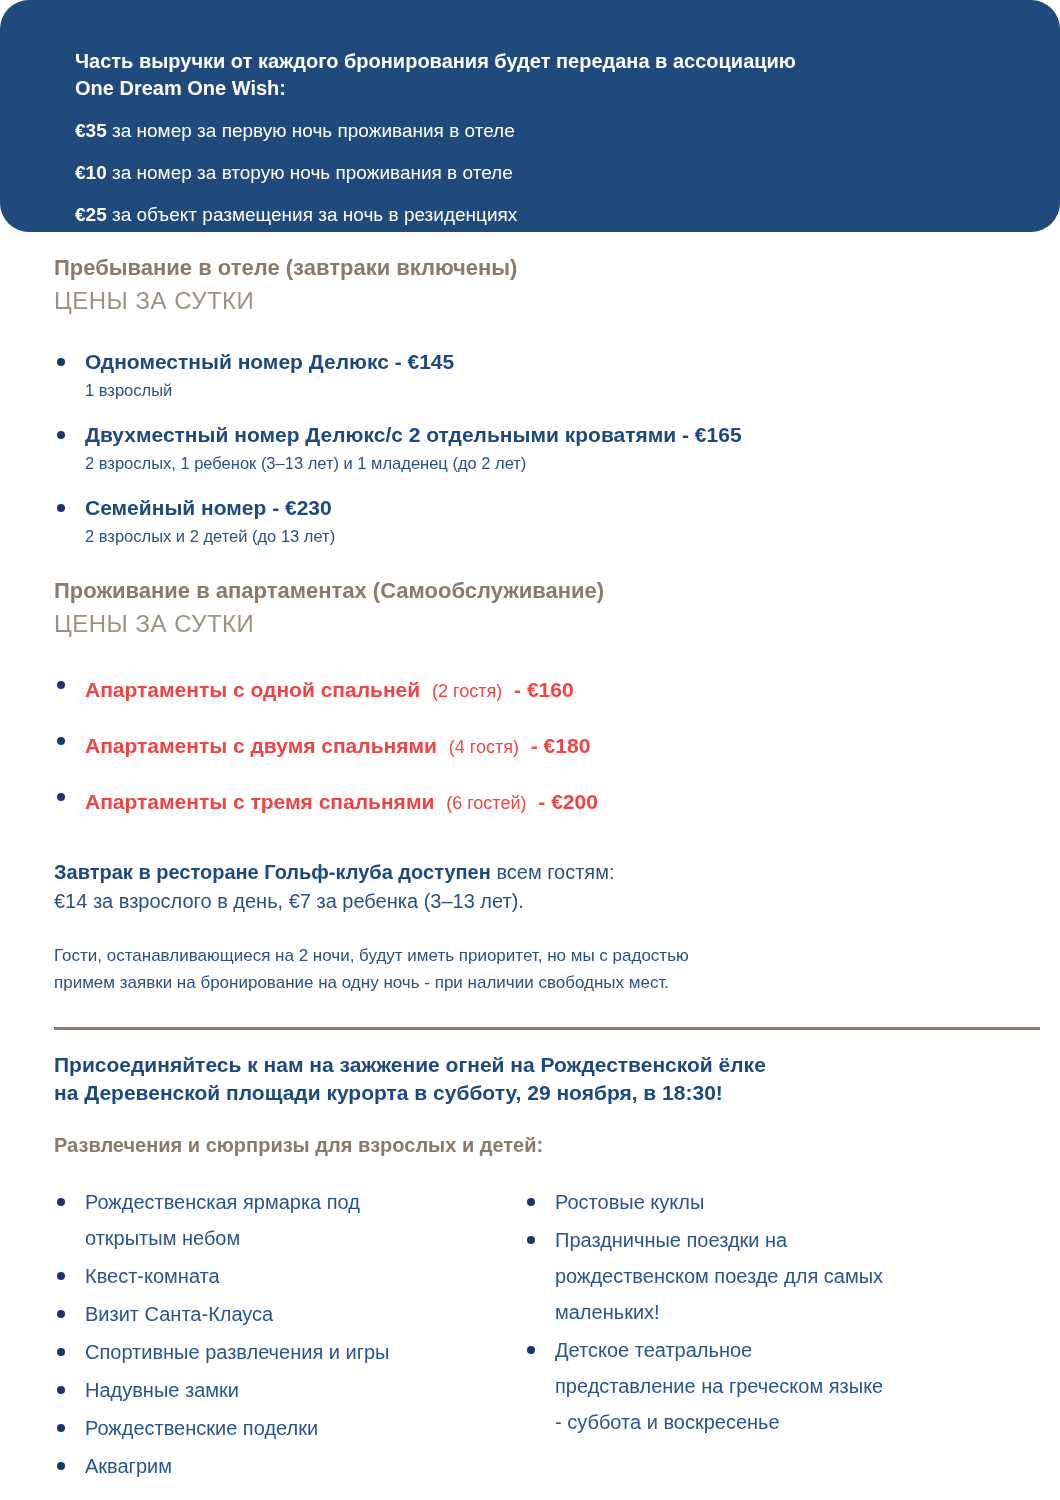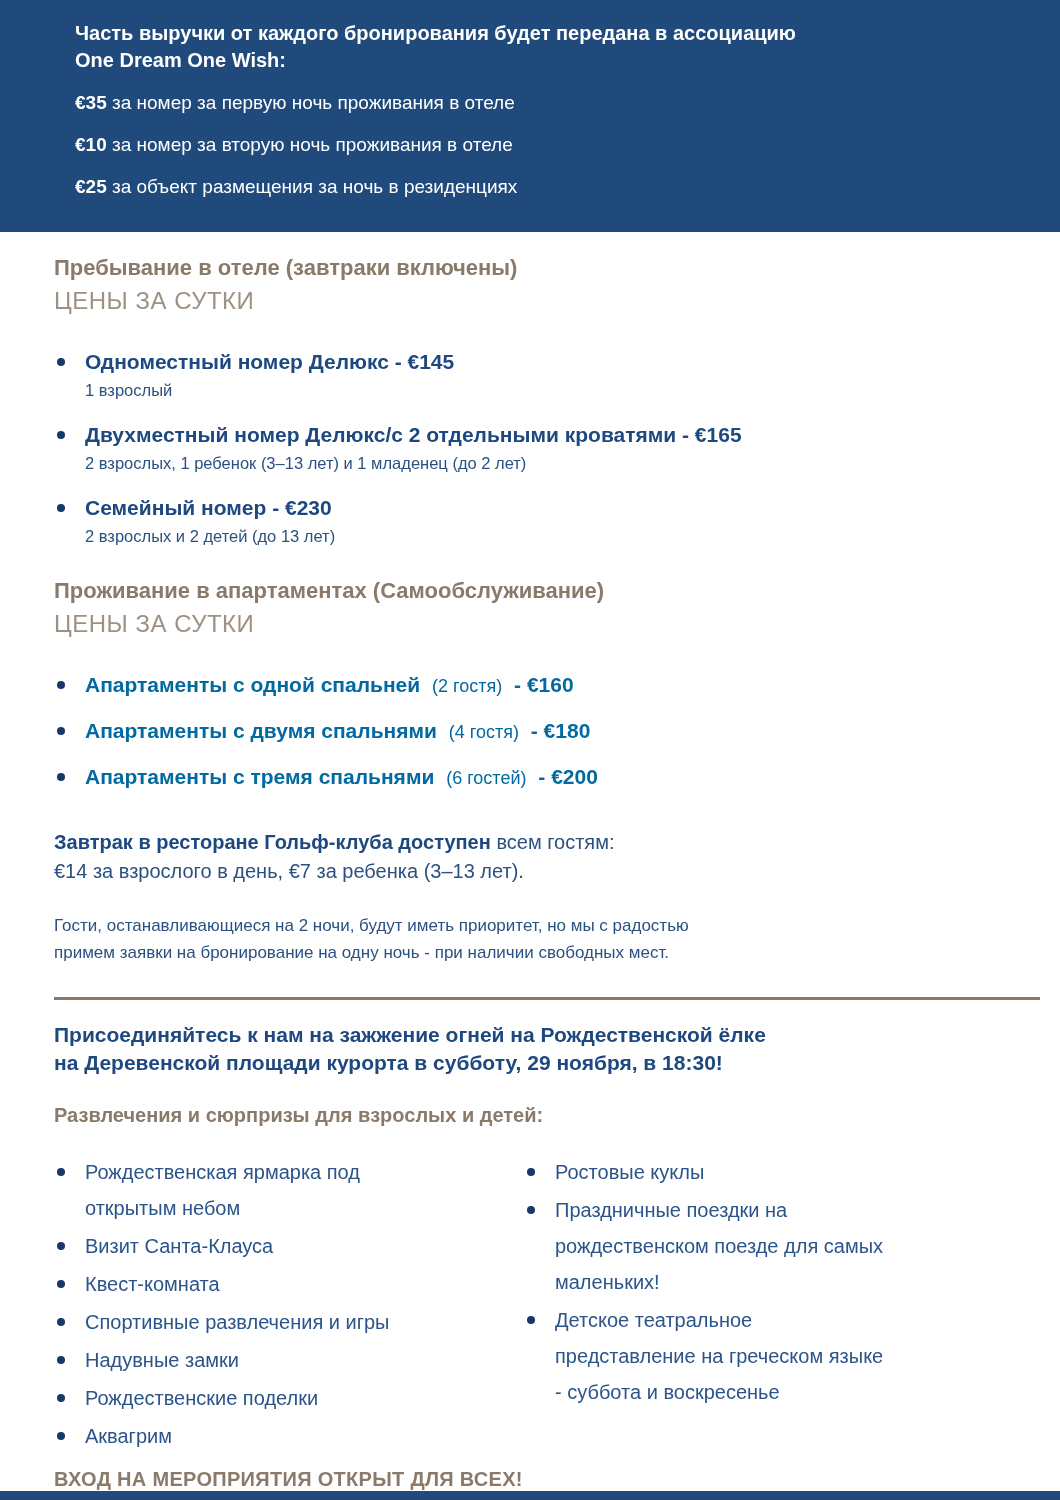--- a/index.html
+++ b/index.html
@@ -9,23 +9,24 @@
     display: flex; flex-direction: column;
     background: #ffffff;
     font-family: "Liberation Sans", sans-serif;
     overflow: hidden;
   }
 
   
   .banner {
     background: #1f4a7b;
     height: 232px;
-    padding: 20px 75px 0 75px;
+    padding: 48px 75px 0 75px;
     color: #ffffff;
     flex: 0 0 auto;
+    border-radius: 29px;
   }
   .banner-heading { font-size: 20px; line-height: 27px; font-weight: 700; }
   .banner-heading span { display: block; }
   .donations { margin-top: 17px; }
   .donation-line { font-size: 19px; line-height: 23px; margin-bottom: 19px; }
   .donation-amount { font-weight: 700; }
 
   
   .content { flex: 1 1 auto; padding: 22px 20px 0 54px; }
 
@@ -39,21 +40,21 @@
     flex: 0 0 auto;
     width: 8px; height: 8px; border-radius: 50%;
     background: #16386b; margin: 9px 20px 0 3px;
   }
   .item-title { font-size: 21px; line-height: 26px; font-weight: 700; color: #1d4880; }
   .item-sub { font-size: 16.5px; line-height: 22px; color: #2a5180; margin-top: 4px; }
 
   .apartments-title { margin-top: 30px; }
   .apt-list { margin-top: 35px; }
   .apt-list li { display: flex; margin-bottom: 19px; }
-  .apt-line { font-size: 21px; line-height: 26px; color: #0369a1; }
+  .apt-line { font-size: 21px; line-height: 36px; color: #ef4444; }
   .apt-name, .apt-price { font-weight: 700; }
   .apt-guests { font-weight: 400; font-size: 18px; margin: 0 6px; }
 
   .breakfast { margin-top: 37px; font-size: 20px; line-height: 29px; color: #2a5180; }
   .breakfast-bold { font-weight: 700; color: #1d4880; }
 
   .note { margin-top: 26px; font-size: 17px; line-height: 27px; color: #2a5180; }
   .note span { display: block; }
 
   .divider { border: none; border-top: 3px solid #8a7a69; margin-top: 31px; }
@@ -186,25 +187,25 @@
     <p class="event-sub">Развлечения и сюрпризы для взрослых и детей:</p>
 
     <div class="columns">
       <ul class="activity-list col-left">
         <li>
           <span class="dot"></span>
           <span class="act-text">Рождественская ярмарка под открытым небом</span>
         </li>
         <li>
           <span class="dot"></span>
+          <span class="act-text">Квест-комната</span>
+        </li>
+        <li>
+          <span class="dot"></span>
           <span class="act-text">Визит Санта-Клауса</span>
-        </li>
-        <li>
-          <span class="dot"></span>
-          <span class="act-text">Квест-комната</span>
         </li>
         <li>
           <span class="dot"></span>
           <span class="act-text">Спортивные развлечения и игры</span>
         </li>
         <li>
           <span class="dot"></span>
           <span class="act-text">Надувные замки</span>
         </li>
         <li>

